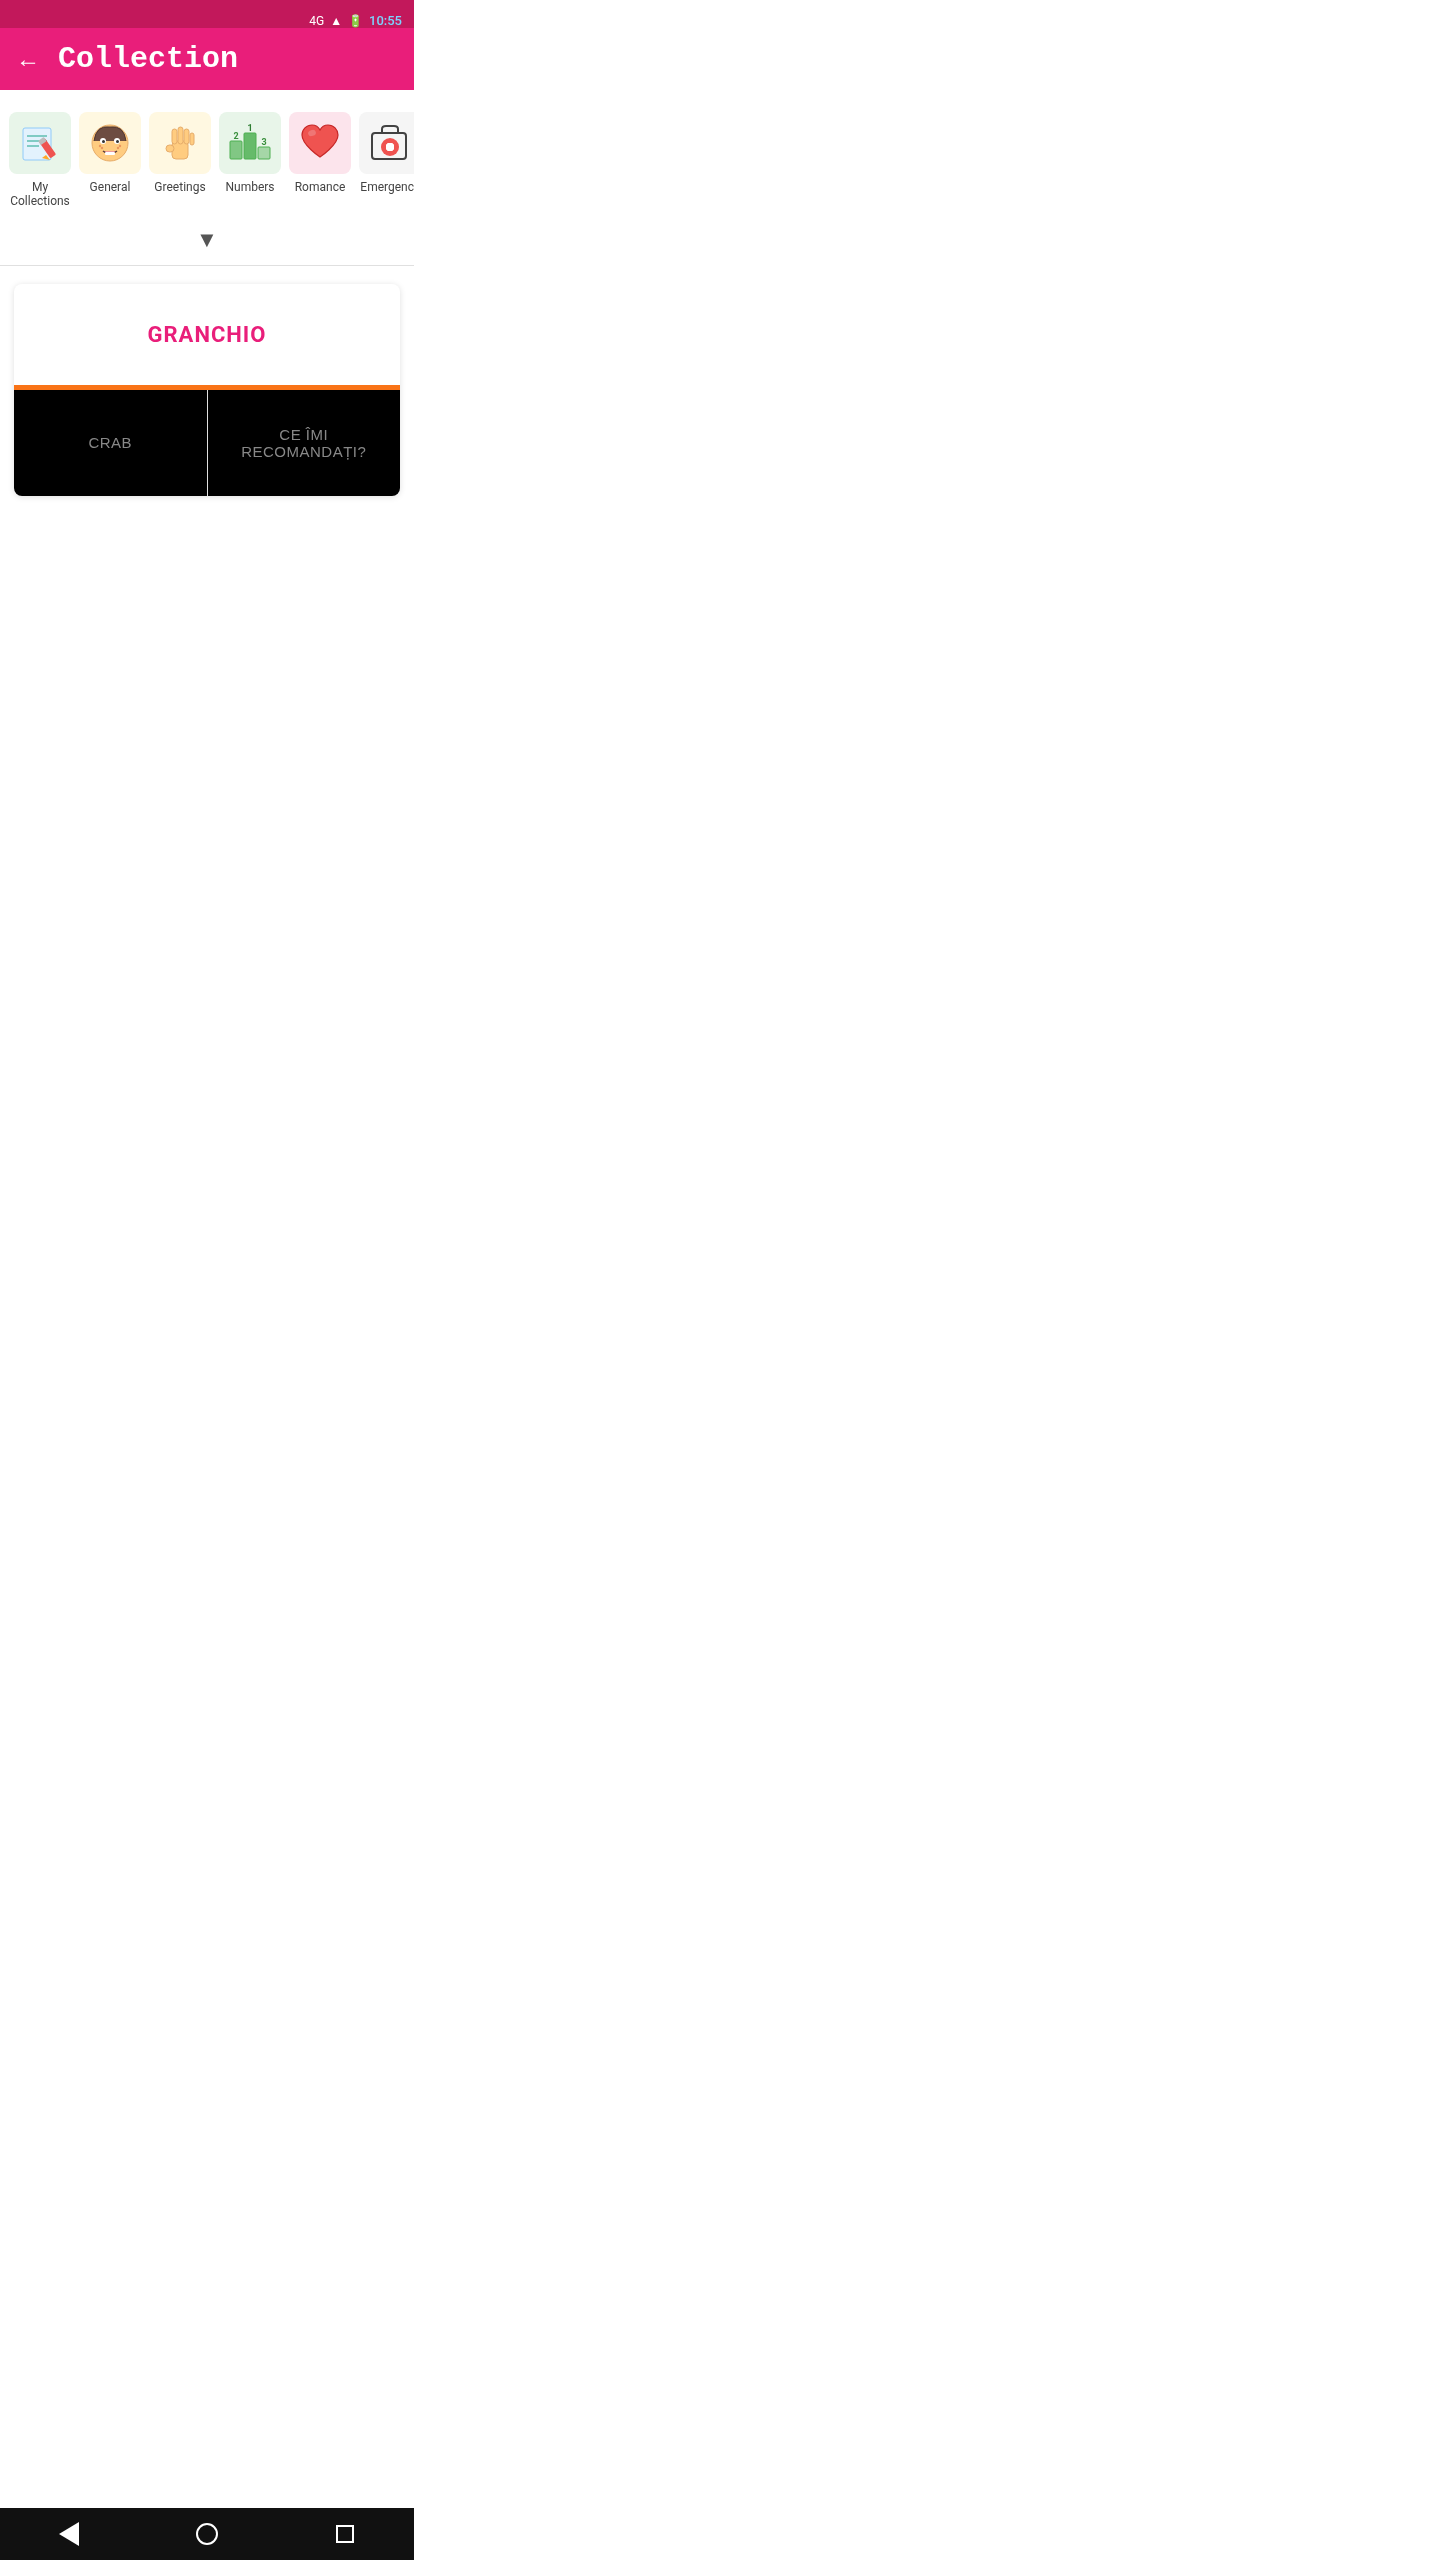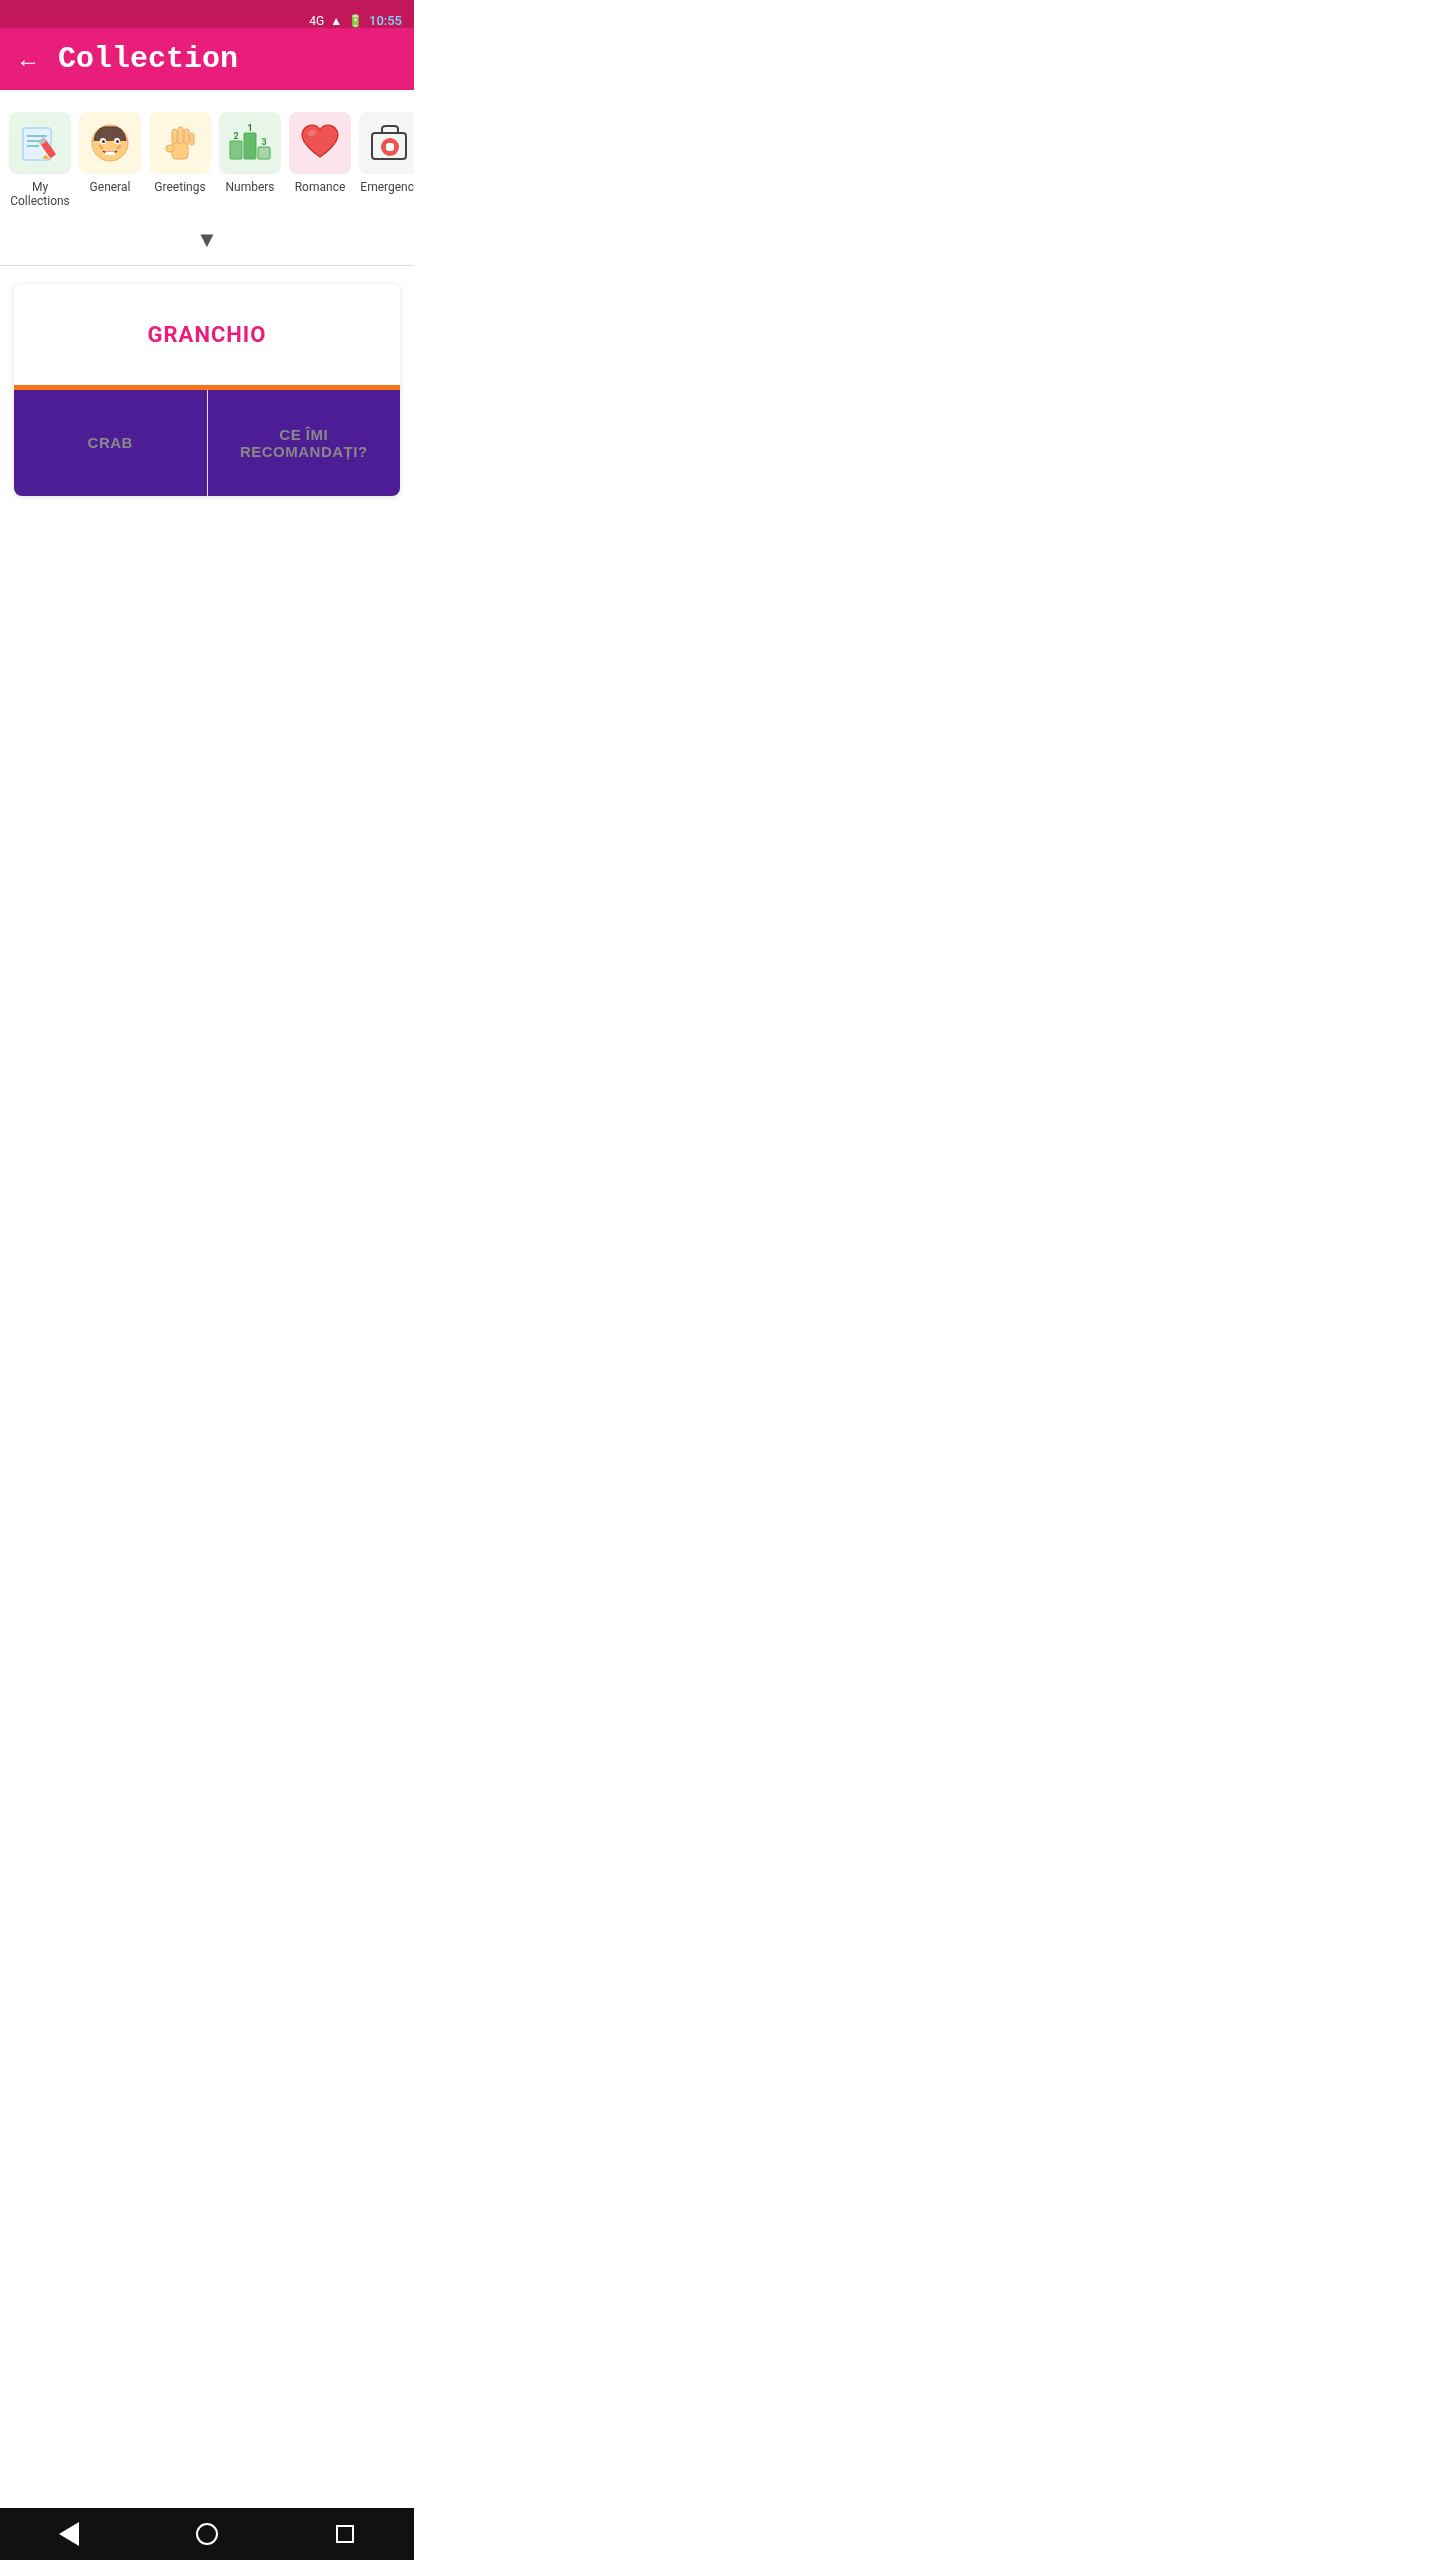--- a/index.html
+++ b/index.html
@@ -144,24 +144,24 @@
     .flashcard-answers {
       display: flex;
       flex-direction: row;
     }
     .flashcard-answer {
       flex: 1;
       padding: 36px 8px;
       text-align: center;
       font-size: 15px;
       color: #888;
-      font-weight: 700;
+      font-weight: 400;
       letter-spacing: 0.5px;
       cursor: pointer;
-      background: #4c1d95;
+      background: #000000;
       border: none;
     }
     .flashcard-answer:first-child {
       border-right: 1px solid #e0e0e0;
     }
 
     
     .bottom-nav {
       position: fixed;
       bottom: 0;

